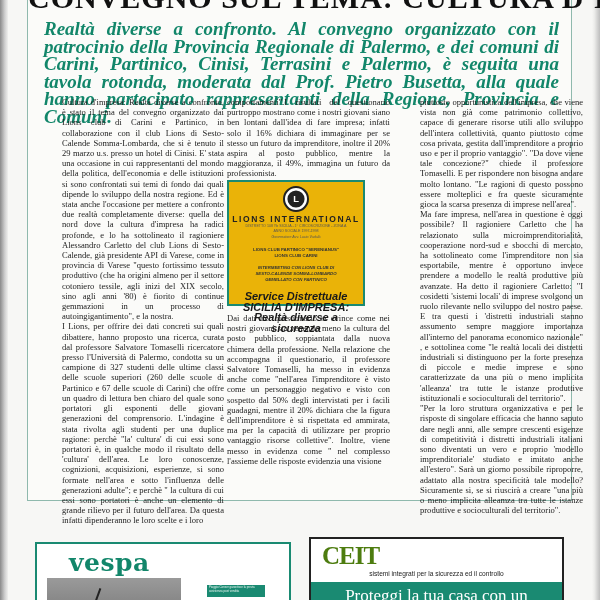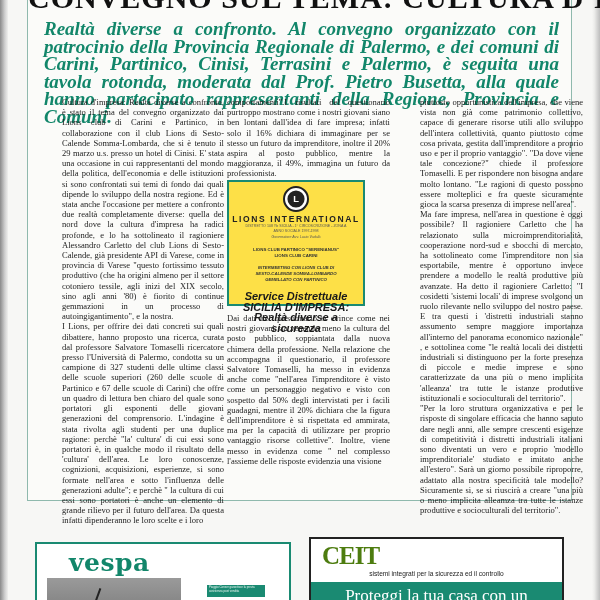--- a/index.html
+++ b/index.html
@@ -20,21 +20,21 @@
     text-align-last: justify; }
   .col { position: absolute; top: 100px; width: 162px;
     font-family: "Liberation Serif", serif; font-size: 8.55px; line-height: 10.2px;
     text-align: justify; color: #222; }
   .col p { margin: 0; }
   .col1 { left: 6px; margin-left: 28px; }
   .col2 { left: 199px; width: 163px; }
   .col3 { left: 392px; width: 163px; }
   .col2 .after { position: absolute; top: 216px; left: 0; width: 163px; }
   .lions-box { position: absolute; left: 227px; top: 180px; width: 138px; height: 126px;
-    border: 2px solid #1a8a72; background: #fde047; text-align: center; }
+    border: 2px solid #1a8a72; background: #eab308; text-align: center; }
   .lions-logo { width: 26px; height: 26px; margin: 4px auto 2px; border-radius: 50%;
     border: 2px solid #222; background: #fff; position: relative; }
   .lions-logo::after { content: "L"; position: absolute; left: 0; top: 0; width: 22px; height: 22px;
     line-height: 22px; border-radius: 50%; background: #222; color: #fff; font-weight: bold;
     font-family: "Liberation Sans", sans-serif; font-size: 12px; transform: scale(0.78); }
   .lions-name { font-family: "Liberation Sans", sans-serif; font-weight: bold; font-size: 8.5px;
     letter-spacing: 1.6px; color: #222; }
   .lions-small { font-family: "Liberation Sans", sans-serif; font-size: 3.6px; line-height: 4.6px; color: #555; }
   .lions-gov { font-family: "Liberation Sans", sans-serif; font-size: 3.6px; font-style: italic; color: #555; margin-top: 2px; }
   .lions-clubs { font-family: "Liberation Sans", sans-serif; font-weight: bold; font-size: 4.4px;

